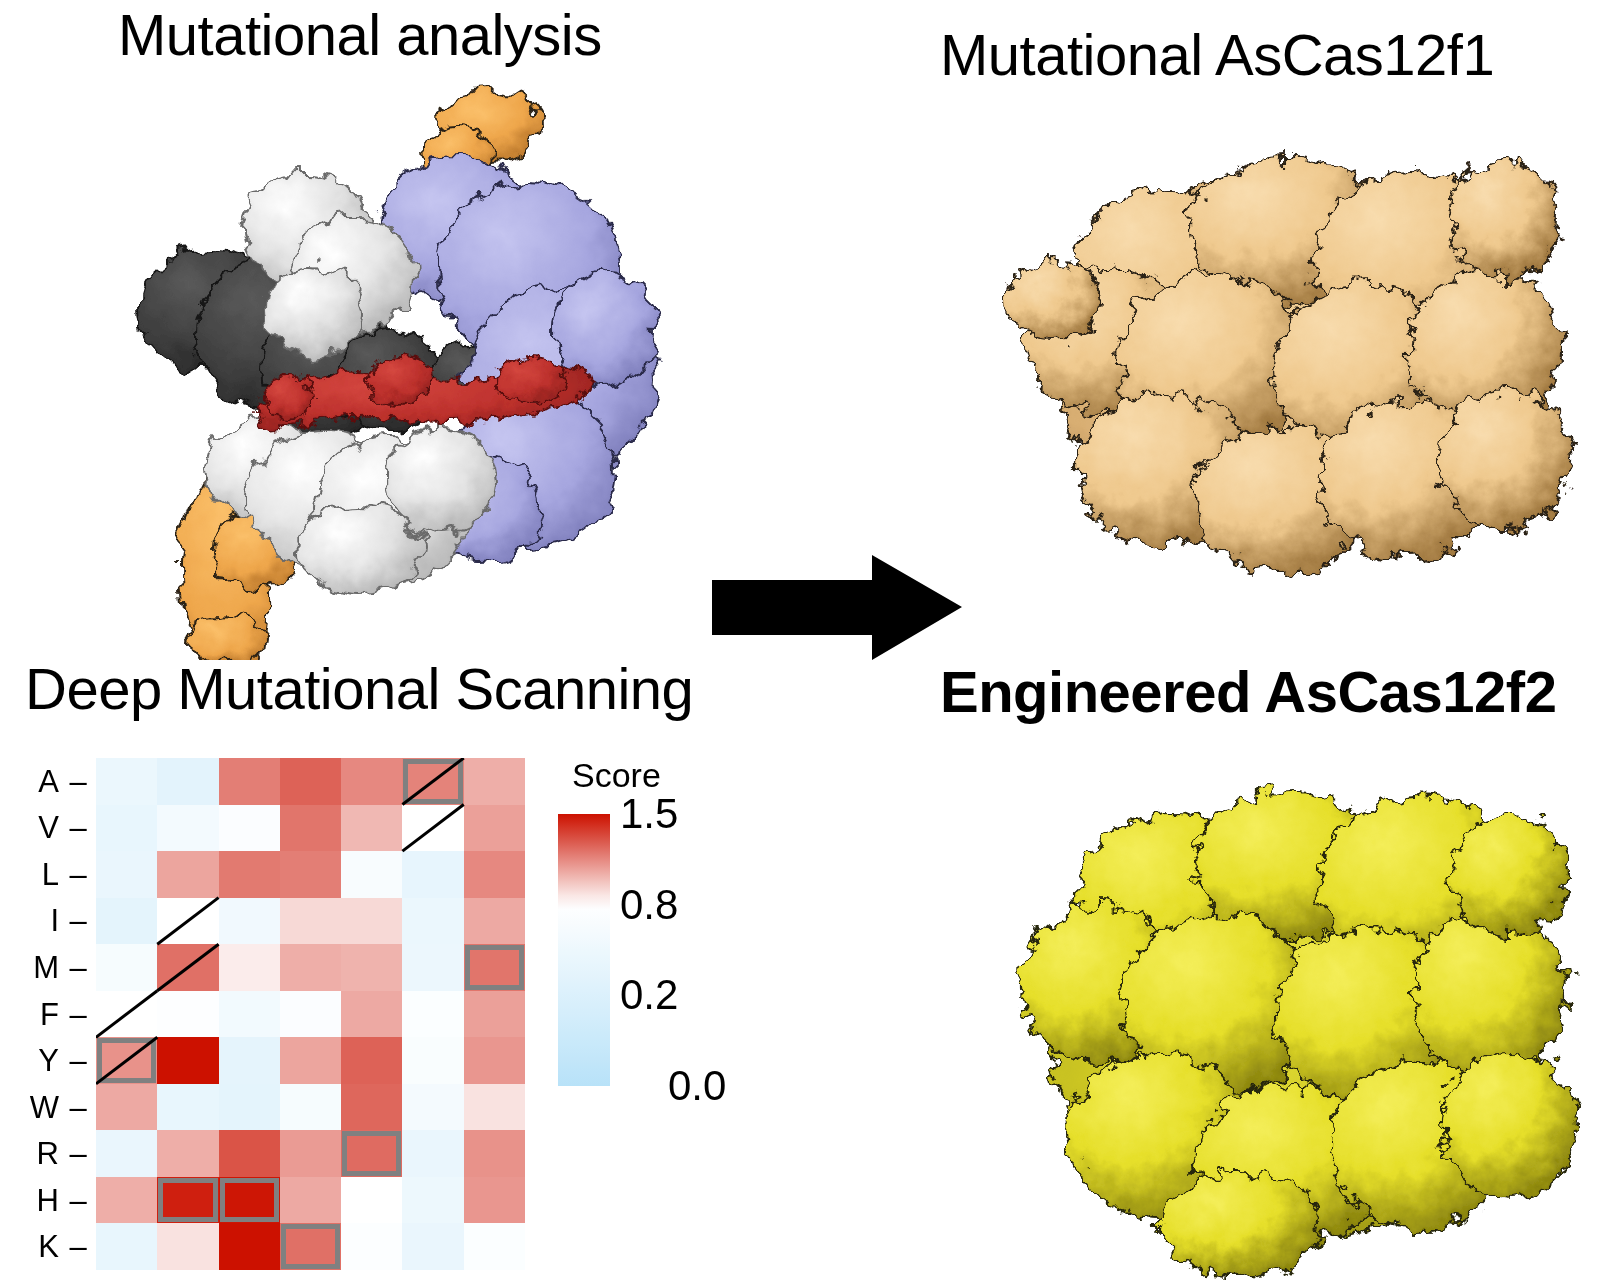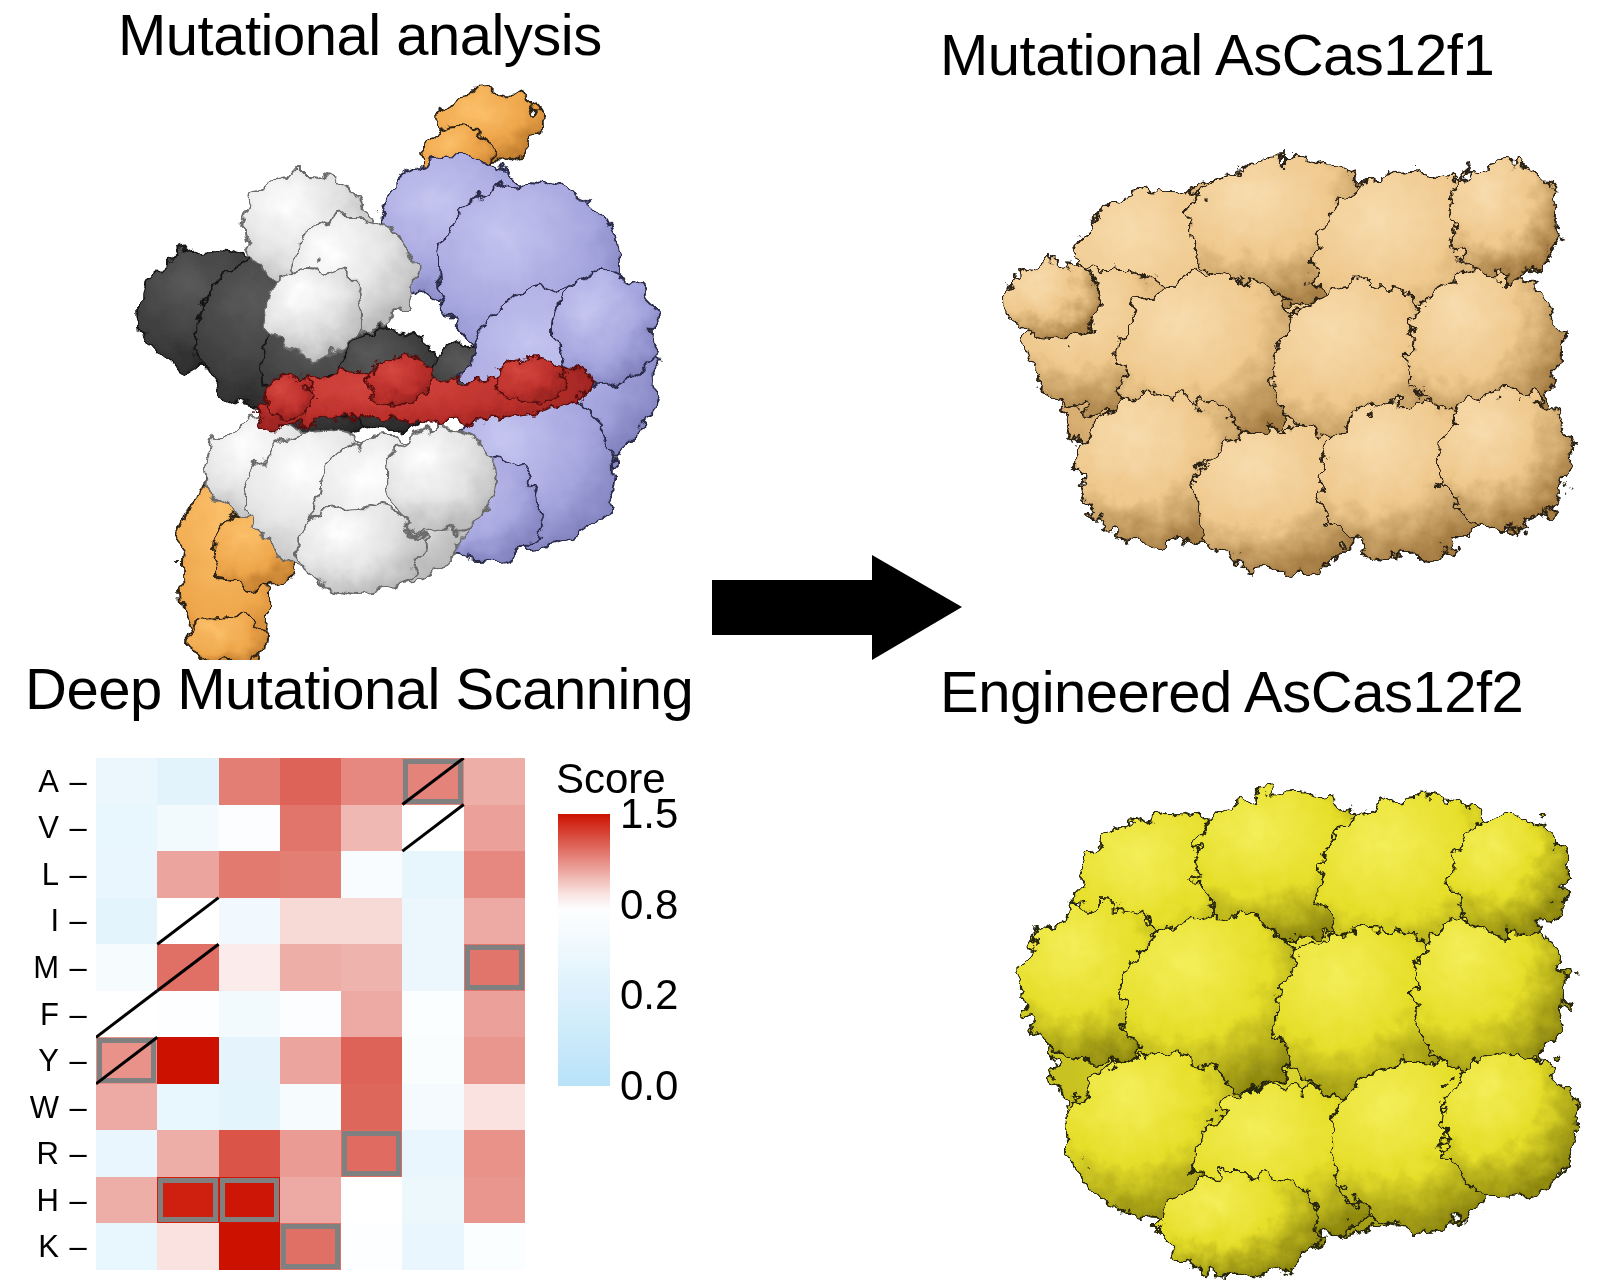--- a/index.html
+++ b/index.html
@@ -6,21 +6,21 @@
   body{width:1611px;height:1288px;position:relative;overflow:hidden;
        font-family:"Liberation Sans","DejaVu Sans",sans-serif;color:#000;}
 
   .panel{position:absolute;}
 
   
   .heading{font-size:58px;font-weight:400;letter-spacing:-0.5px;white-space:nowrap;line-height:1;}
   #title-structural{left:118px;top:6px;}
   #title-dms{left:18px;top:660px;margin-left:7px;}
   #title-eng1{left:940px;top:26px;}
-  #title-eng2{left:940px;top:663px;}
+  #title-eng2{left:940px;top:663px;font-weight:bold;}
 
   
   .emmap{position:absolute;overflow:hidden;}
   .emmap svg{display:block;}
 
   
   #arrow{left:712px;top:545px;width:250px;height:125px;}
 
   
   #dms{left:0px;top:740px;width:720px;height:548px;}
@@ -31,21 +31,21 @@
            border:5px solid #808080;box-sizing:border-box;}
   #hm-rowlabels{position:absolute;left:0px;top:18px;width:92px;height:512px;
            display:flex;flex-direction:column;}
   .hm-rowlabel{flex:1;display:flex;align-items:center;justify-content:flex-end;
            font-size:31px;line-height:1;padding-right:4px;}
   .hm-rowlabel .tick{display:inline-block;width:20px;text-align:center;margin-left:9px;font-size:31px;}
   #hm-diagonals{position:absolute;left:96px;top:18px;width:429px;height:512px;pointer-events:none;}
 
   
   #legend{position:absolute;left:548px;top:18px;width:170px;height:330px;}
-  #legend-title{position:absolute;left:8px;top:0px;font-size:42px;line-height:1;white-space:nowrap;}
+  #legend-title{position:absolute;left:24px;top:0px;font-size:34px;line-height:1;white-space:nowrap;}
   #legend-bar{position:absolute;left:10px;top:56px;width:52px;height:272px;}
   #legend-ticks{position:absolute;left:72px;top:56px;width:98px;height:272px;}
   .legend-tick{position:absolute;font-size:42px;line-height:1;white-space:nowrap;}
 </style>
 </head>
 <body>
 
 <div class="heading panel" id="title-structural">Mutational analysis</div>
 <div class="heading panel" id="title-dms">Deep Mutational Scanning</div>
 <div class="heading panel" id="title-eng1">Mutational AsCas12f1</div>
@@ -358,17 +358,17 @@
       <line x1="0" y1="325.8181818181818" x2="61.285714285714285" y2="279.27272727272725" stroke="#000" stroke-width="3"></line>
     </svg>
 
   <div id="legend">
     <div id="legend-title">Score</div>
     <div id="legend-bar" style="background: linear-gradient(rgb(204, 17, 0) 0%, rgb(212, 53, 38) 5%, rgb(219, 88, 76) 10%, rgb(227, 124, 115) 15%, rgb(235, 160, 153) 20%, rgb(242, 196, 191) 25%, rgb(250, 231, 229) 30%, rgb(253, 254, 255) 35%, rgb(248, 252, 254) 40%, rgb(243, 250, 254) 45%, rgb(237, 248, 253) 50%, rgb(232, 246, 253) 55%, rgb(227, 243, 252) 60%, rgb(221, 241, 252) 65%, rgb(216, 239, 251) 70%, rgb(211, 237, 251) 75%, rgb(205, 235, 250) 80%, rgb(200, 233, 250) 85%, rgb(195, 230, 249) 90%, rgb(189, 228, 249) 95%, rgb(184, 226, 248) 100%);"></div>
     <div id="legend-ticks">
         <div class="legend-tick" style="top: -21px;">1.5</div>
         <div class="legend-tick" style="top: 69.6667px;">0.8</div>
         <div class="legend-tick" style="top: 160.333px;">0.2</div>
-        <div class="legend-tick" style="top: 251px;">0.0</div>
+        <div class="legend-tick" style="top: 251px; margin-left: 48px;">0.0</div>
       </div>
   </div>
 
 </div>
 
 </body></html>

